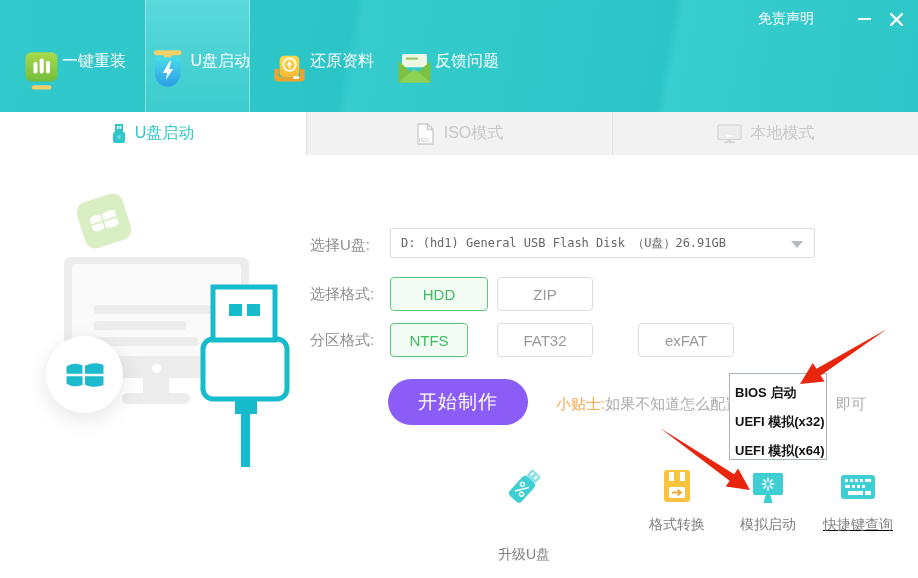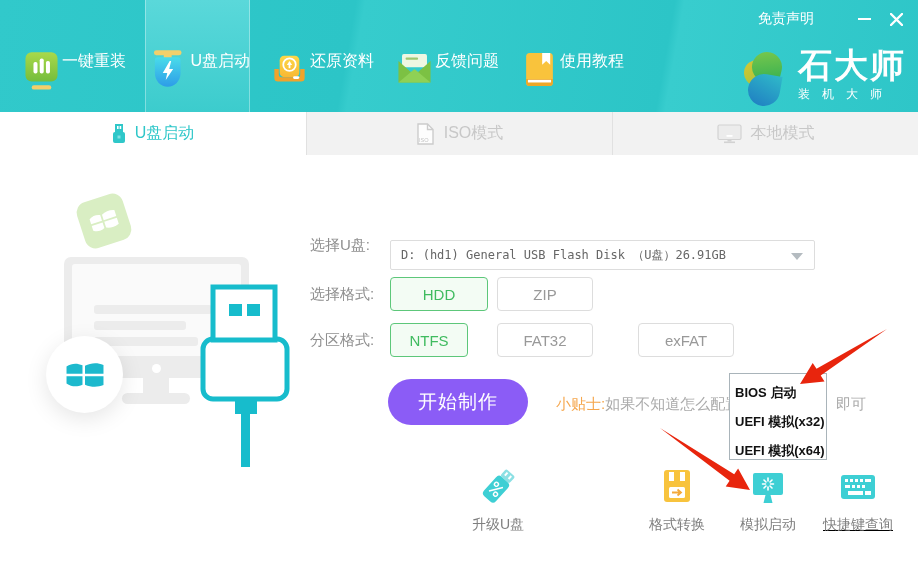--- a/index.html
+++ b/index.html
@@ -49,21 +49,21 @@
   .ill-bar{position:absolute;background:#ececec;border-radius:3px;}
   .ill-cam{position:absolute;left:88px;bottom:5px;width:9px;height:9px;border-radius:50%;background:#fff;}
   .ill-neck{position:absolute;left:143px;top:222px;width:26px;height:17px;background:#ececec;}
   .ill-base{position:absolute;left:122px;top:238px;width:68px;height:11px;background:#ececec;border-radius:6px;}
   .ill-circle{position:absolute;left:46px;top:181px;width:77px;height:77px;border-radius:50%;background:#fff;
     box-shadow:0 6px 22px rgba(0,0,0,.10);display:flex;align-items:center;justify-content:center;color:#1db9cd;}
   .ill-usb{position:absolute;left:196px;top:127px;}
 
   
   .frm-label{position:absolute;left:310px;font-size:15px;color:#8f8f8f;white-space:nowrap;}
-  .usb-select{position:absolute;left:390px;top:85px;width:425px;height:30px;box-sizing:border-box;
+  .usb-select{position:absolute;left:390px;top:73px;width:425px;height:30px;box-sizing:border-box;
     border:1px solid #ddd;border-radius:2px;background:#fff;display:flex;align-items:center;cursor:pointer;}
   .usb-select .val{margin-left:10px;font-family:"DejaVu Sans Mono","Liberation Mono",monospace;font-size:12px;color:#666;white-space:nowrap;}
   .caret{position:absolute;right:11px;top:12px;width:0;height:0;border-left:6px solid transparent;border-right:6px solid transparent;border-top:7px solid #b4bbc0;}
   .opt-btn{position:absolute;height:34px;box-sizing:border-box;border:1px solid #ddd;border-radius:4px;background:#fff;
     color:#999;font-size:15px;display:flex;align-items:center;justify-content:center;cursor:pointer;}
   .opt-btn.selected{border-color:#5dc77a;background:#f3fcf4;color:#3fbb5f;}
   .start-btn{position:absolute;left:388px;top:224px;width:140px;height:46px;border-radius:23px;background:#8b5cf6;
     color:#fff;font-size:19px;display:flex;align-items:center;justify-content:center;cursor:pointer;letter-spacing:1px;}
   .tip{position:absolute;top:240px;font-size:15px;color:#ababab;white-space:nowrap;}
   .tip-left{left:556px;}
@@ -143,51 +143,31 @@
     <div class="nav-item" style="left:394px;">
       <svg class="nicon" viewBox="0 0 46 46">
         <rect x="9" y="5" width="28" height="15" rx="2" fill="#eef7e2"></rect>
         <rect x="13" y="9" width="14" height="2.5" rx="1" fill="#9ec76f"></rect>
         <path d="M5 13 L23 29 L41 13 L41 37 L5 37 Z" fill="#7cc143"></path>
         <path d="M5 37 L23 22 L41 37 Z" fill="#8fd155"></path>
       </svg>
       <span class="nlabel">反馈问题</span>
     </div>
 
-    <div class="nav-item" style="left:519px;">
-      <svg class="nicon" viewBox="0 0 46 46">
-        <rect x="8" y="4" width="30" height="37" rx="4" fill="#f9c33c"></rect>
-        <path d="M8 33 h30 v4 a4 4 0 0 1 -4 4 h-22 a4 4 0 0 1 -4 -4 z" fill="#eda727"></path>
-        <rect x="10" y="34" width="26" height="3" fill="#fff"></rect>
-        <path d="M26 4 h9 v13 l-4.5 -4 l-4.5 4 z" fill="#fff"></path>
-      </svg>
-      <span class="nlabel">使用教程</span>
-    </div>
 
     <div class="win-ctl disclaimer">免责声明</div>
     <div class="win-ctl min-btn">
         <i></i>
       </div>
     <div class="win-ctl close-btn">
       <svg width="13" height="13" viewBox="0 0 13 13">
         <path d="M1 1 L12 12 M12 1 L1 12" stroke="#fff" stroke-width="2.4" stroke-linecap="round"></path>
       </svg>
     </div>
 
-    <div class="logo">
-      <div class="swirl">
-        <div class="leaf leaf-yellow"></div>
-        <div class="leaf leaf-green"></div>
-        <div class="leaf leaf-blue"></div>
-      </div>
-      <div class="brand-text">
-        <div class="brand-name">石大师</div>
-        <div class="brand-tagline">装机大师</div>
-      </div>
-    </div>
   </div>
 
   <div class="tabs">
     <div class="tab active">
       <svg width="14" height="20" viewBox="0 0 14 20">
         <rect x="3" y="0" width="8" height="8" fill="#2fc7c9"></rect>
         <rect x="5" y="2" width="1.6" height="3" fill="#fff"></rect>
         <rect x="7.6" y="2" width="1.6" height="3" fill="#fff"></rect>
         <rect x="1" y="8" width="12" height="11" rx="2" fill="#2fc7c9"></rect>
         <rect x="5.5" y="11.5" width="3" height="3" fill="#7fe2e4"></rect>
@@ -271,21 +251,21 @@
 
     <div class="tip tip-left"><span class="pfx">小贴士:</span><span>如果不知道怎么配置</span></div>
     <div class="tip tip-right">即可</div>
 
     <div class="popup">
       <div class="popup-item">BIOS 启动</div>
       <div class="popup-item">UEFI 模拟(x32)</div>
       <div class="popup-item">UEFI 模拟(x64)</div>
     </div>
 
-    <div class="tool" style="left:453px;">
+    <div class="tool" style="left:479px;gap:30px;">
       <svg class="ticon" viewBox="0 0 40 42">
         <g transform="rotate(42 20 20)">
           <rect x="14" y="1" width="12" height="9" rx="2" fill="#8ce0e4"></rect>
           <rect x="16.5" y="3" width="2" height="4" fill="#fff"></rect>
             <rect x="21.5" y="3" width="2" height="4" fill="#fff"></rect>
           <rect x="12" y="10" width="16" height="26" rx="4" fill="#3ecfd4"></rect>
           <circle cx="17" cy="19" r="2" fill="none" stroke="#fff" stroke-width="1.4"></circle>
           <circle cx="23" cy="27" r="2" fill="none" stroke="#fff" stroke-width="1.4"></circle>
           <path d="M24 17 L16 29" stroke="#fff" stroke-width="1.4"></path>
         </g>

